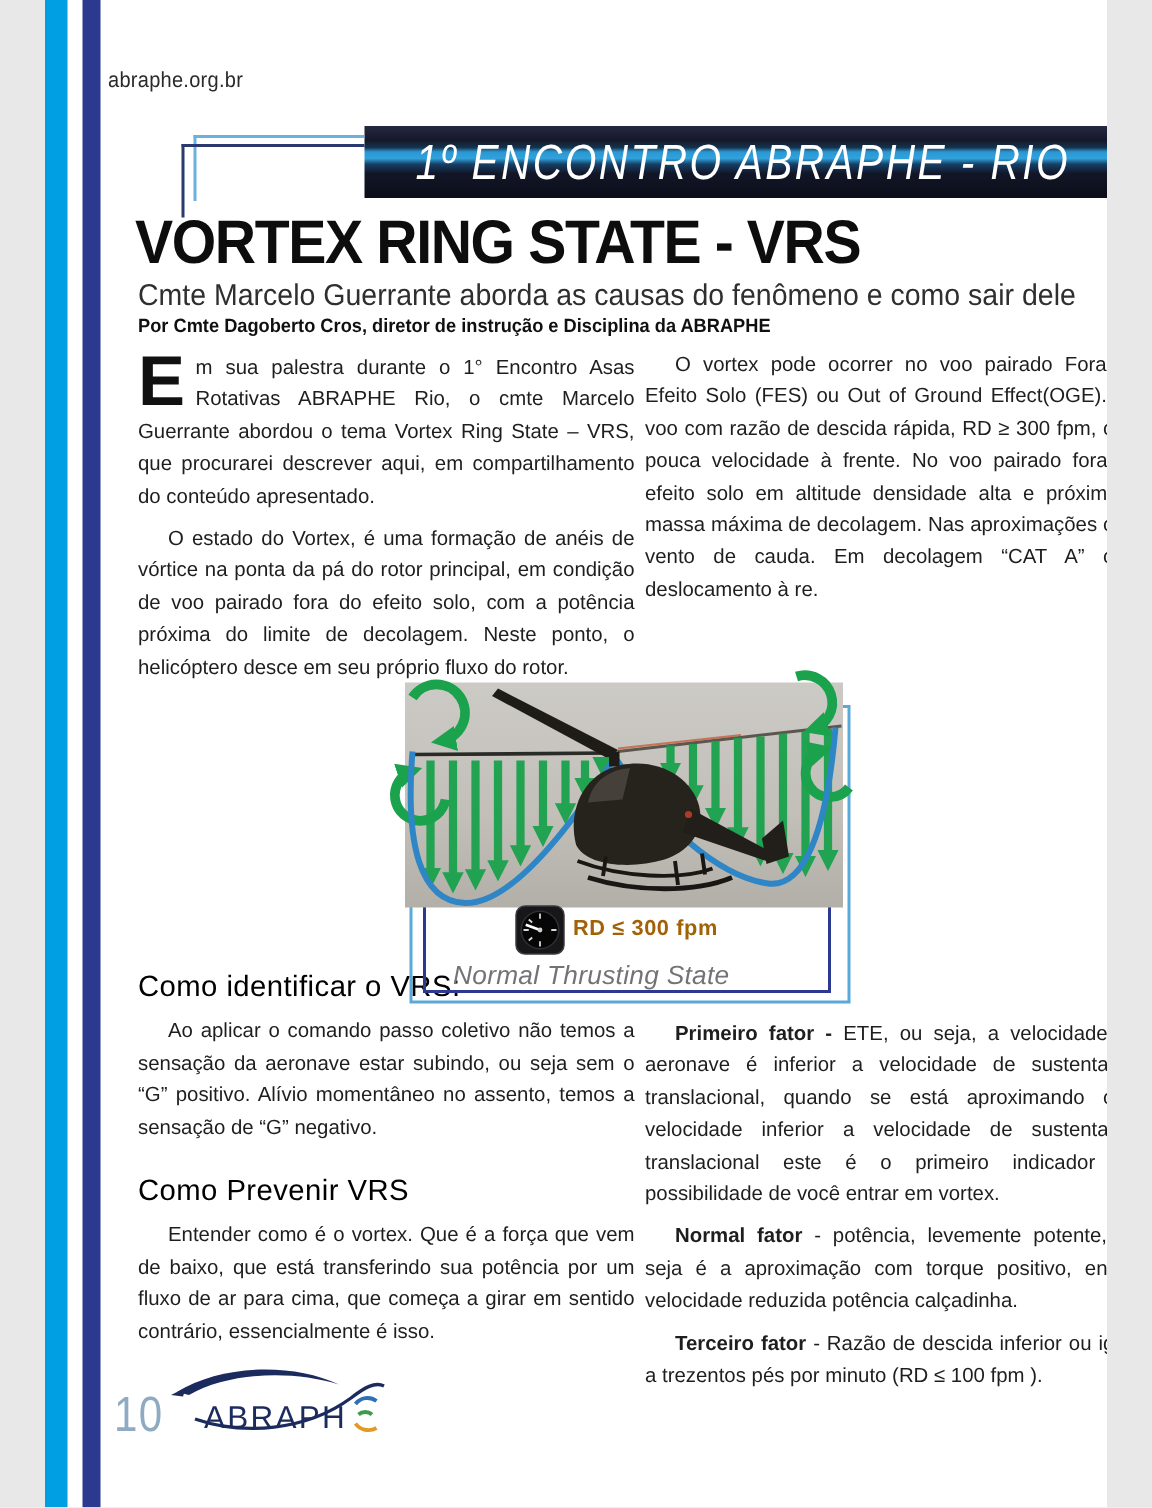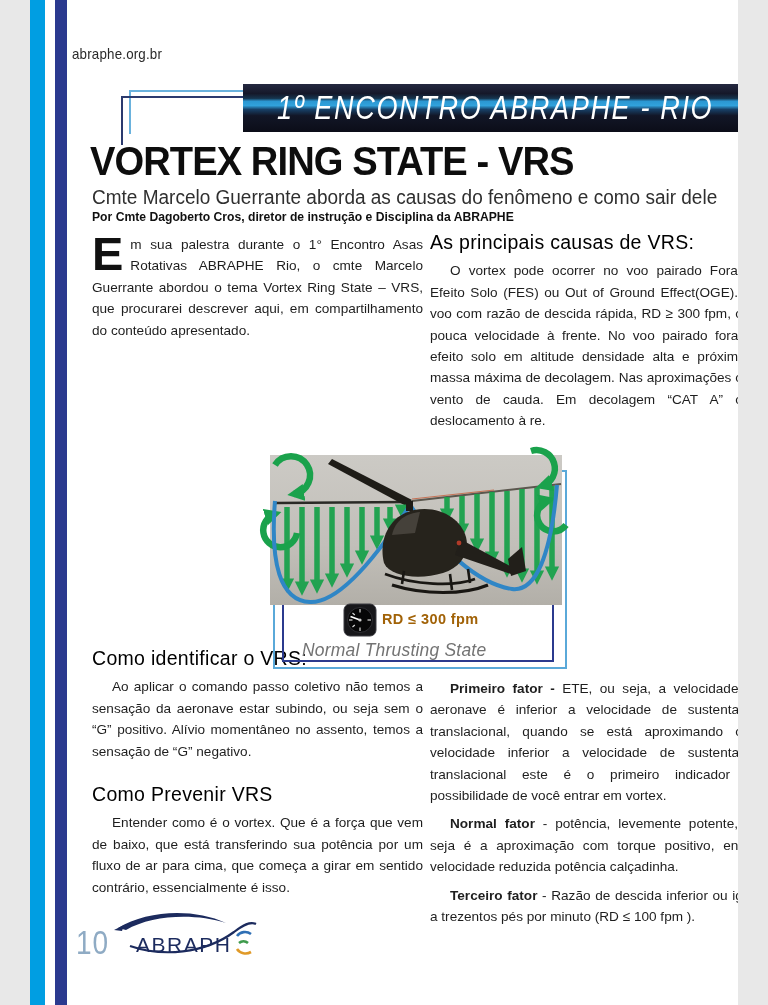--- a/index.html
+++ b/index.html
@@ -73,24 +73,24 @@
   <div class="line" style="left:99px;top:90px;width:2px;height:44px;"></div>
   <div class="line navy" style="left:91px;top:96px;width:122px;height:2px;"></div>
   <div class="line navy" style="left:91px;top:96px;width:2px;height:49px;"></div>
 
   <div class="title">VORTEX RING STATE - VRS</div>
   <div class="subtitle">Cmte Marcelo Guerrante aborda as causas do fenômeno e como sair dele</div>
   <div class="byline">Por Cmte Dagoberto Cros,  diretor de instrução e Disciplina da ABRAPHE</div>
 
   <div class="col" style="left:62px;top:234px;">
     <p><span class="dropcap">E</span><span>m sua palestra durante o 1° Encontro Asas Rotativas ABRAPHE Rio, o cmte Marcelo Guerrante abordou o tema Vortex Ring State – VRS, que procurarei descrever aqui, em compartilhamento do conteúdo apresentado.</span></p>
+    <p class="ind">O estado do Vortex, é uma formação de anéis de vórtice na ponta da pá do rotor principal, em condição de voo pairado fora do efeito solo, com a potência próxima do limite de decolagem. Neste ponto, o helicóptero desce em seu próprio fluxo do rotor.</p>
   </div>
 
   <div class="col" style="left:400px;top:232px;">
-    <p class="sect first">As principais causas de VRS:</p>
     <p class="ind">O vortex pode ocorrer no voo pairado Fora de Efeito Solo (FES) ou Out of Ground Effect(OGE). No voo com razão de descida rápida, RD ≥ 300 fpm, com pouca velocidade à frente. No voo pairado fora do efeito solo em altitude densidade alta e próximo a massa máxima de decolagem. Nas aproximações com vento de cauda. Em decolagem “CAT A” com deslocamento à re.</p>
   </div>
 
   <div class="figbox"></div>
   <div class="figbox inner"></div>
 
   <svg class="heli-svg" width="320" height="168" viewBox="0 0 320 168">
     <defs>
       <linearGradient id="sky" x1="0" y1="0" x2="0" y2="1">
         <stop offset="0" stop-color="#cccac5"></stop>

